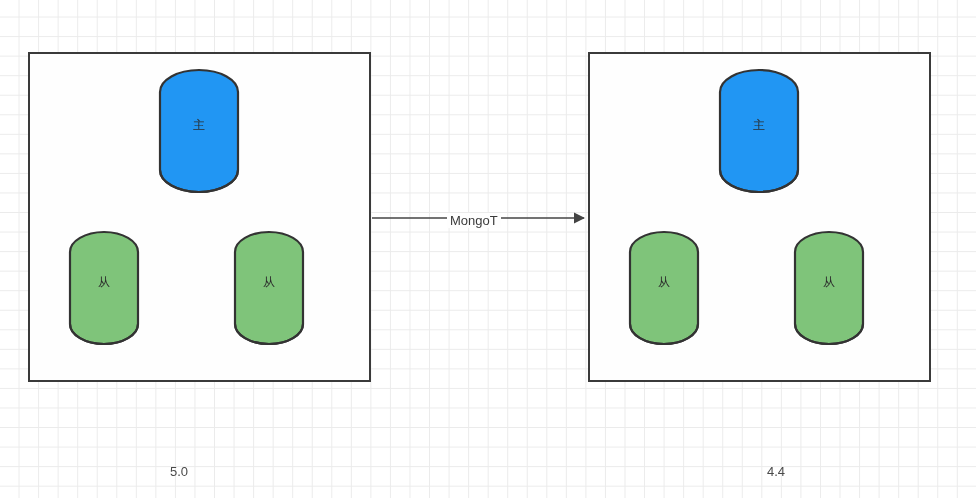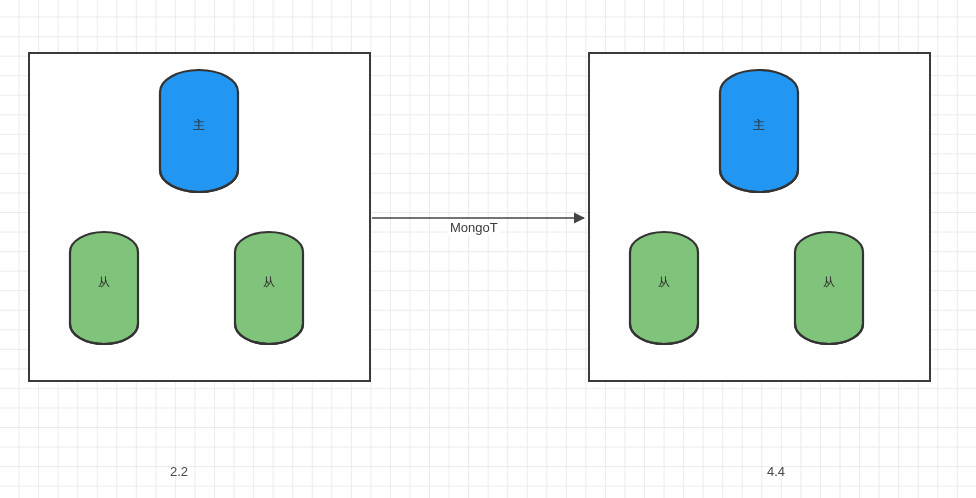--- a/index.html
+++ b/index.html
@@ -60,21 +60,21 @@
   .edge-layer {
     position: absolute;
     left: 0; top: 0;
     width: 976px; height: 498px;
     pointer-events: none;
   }
 
   .edge-label {
     position: absolute;
     left: 447px;
-    top: 220px;
+    top: 213px;
     background: #fefefe;
     padding: 0 3px;
     font-family: "Liberation Sans", sans-serif;
     font-size: 13px;
     color: #3b3b3b;
     white-space: nowrap;
     line-height: 15px;
   }
 
   .version-label {
@@ -162,17 +162,17 @@
     <defs>
       <marker id="arrowhead" viewBox="0 0 10 10" refX="9" refY="5" markerWidth="7" markerHeight="7" orient="auto-start-reverse">
         <path d="M 0 0 L 10 5 L 0 10 z" fill="#444444"></path>
       </marker>
     </defs>
     <line x1="372" y1="218" x2="584" y2="218" stroke="#444444" stroke-width="1.6" marker-end="url(#arrowhead)"></line>
   </svg>
 
   <div class="edge-label">MongoT</div>
 
-  <div class="version-label version-left">2.2</div>
+  <div class="version-label version-left">5.0</div>
 
   <div class="version-label version-right">4.4</div>
 
 </div>
 
 </body></html>

